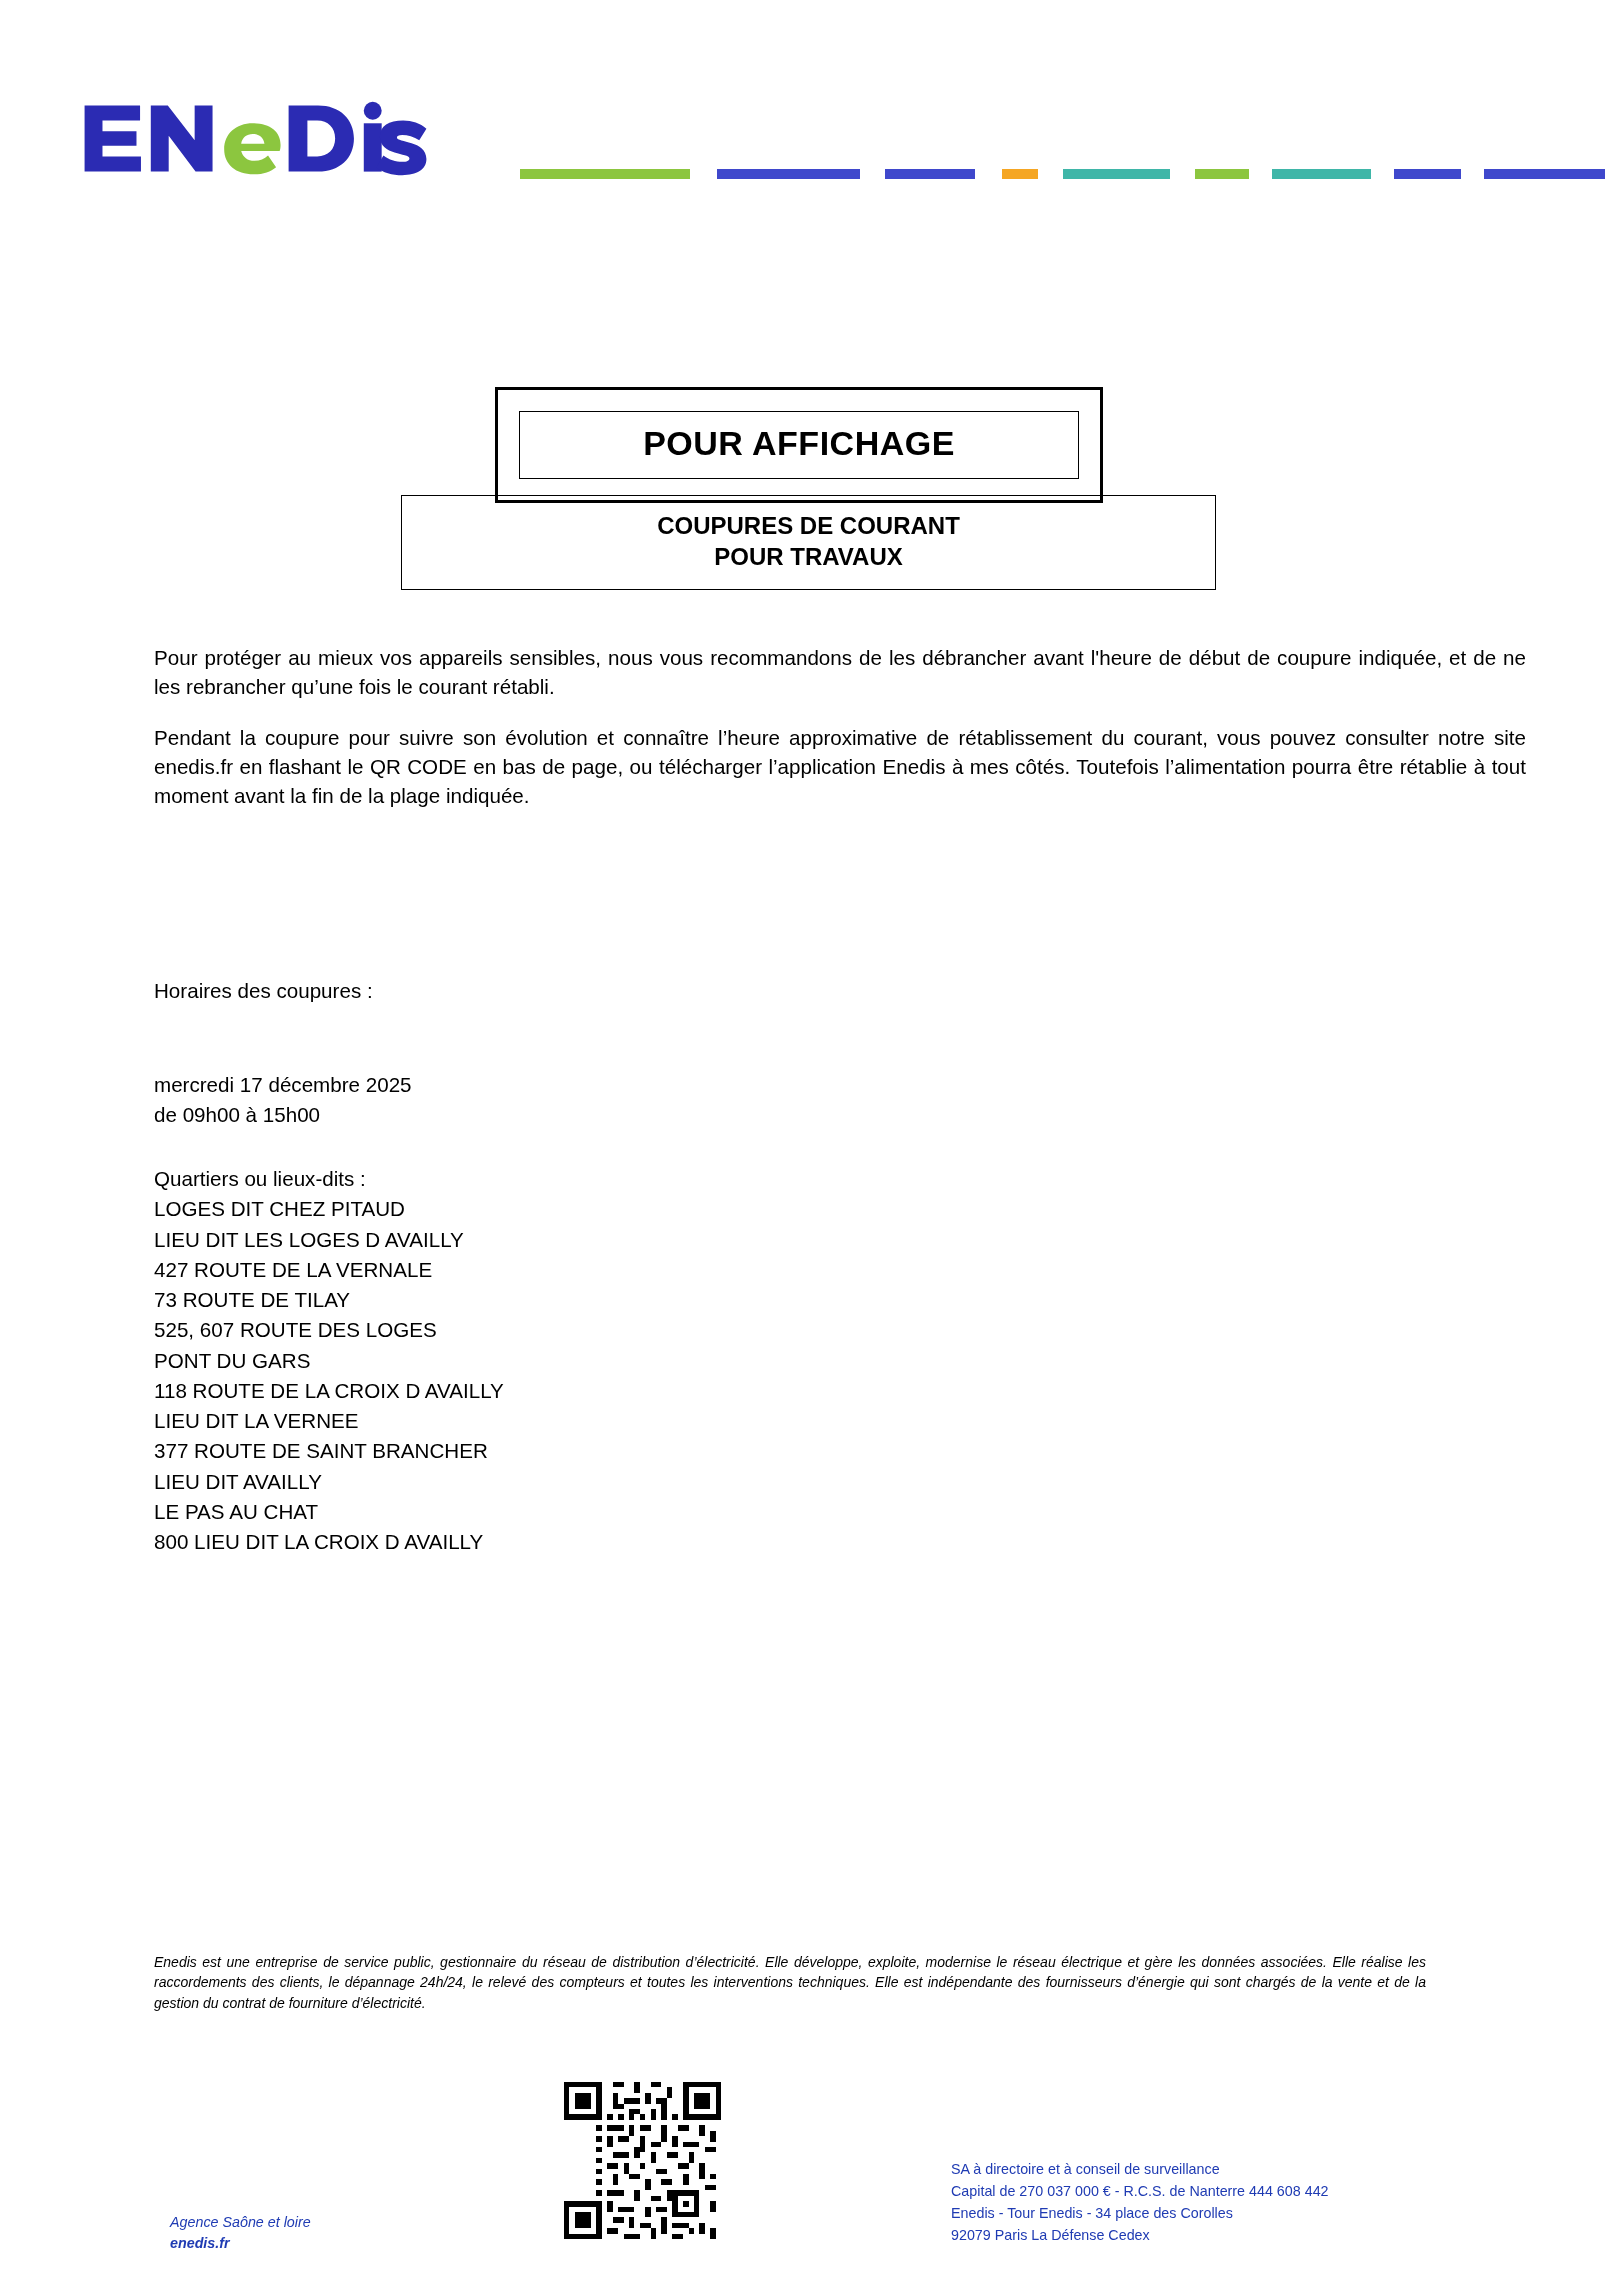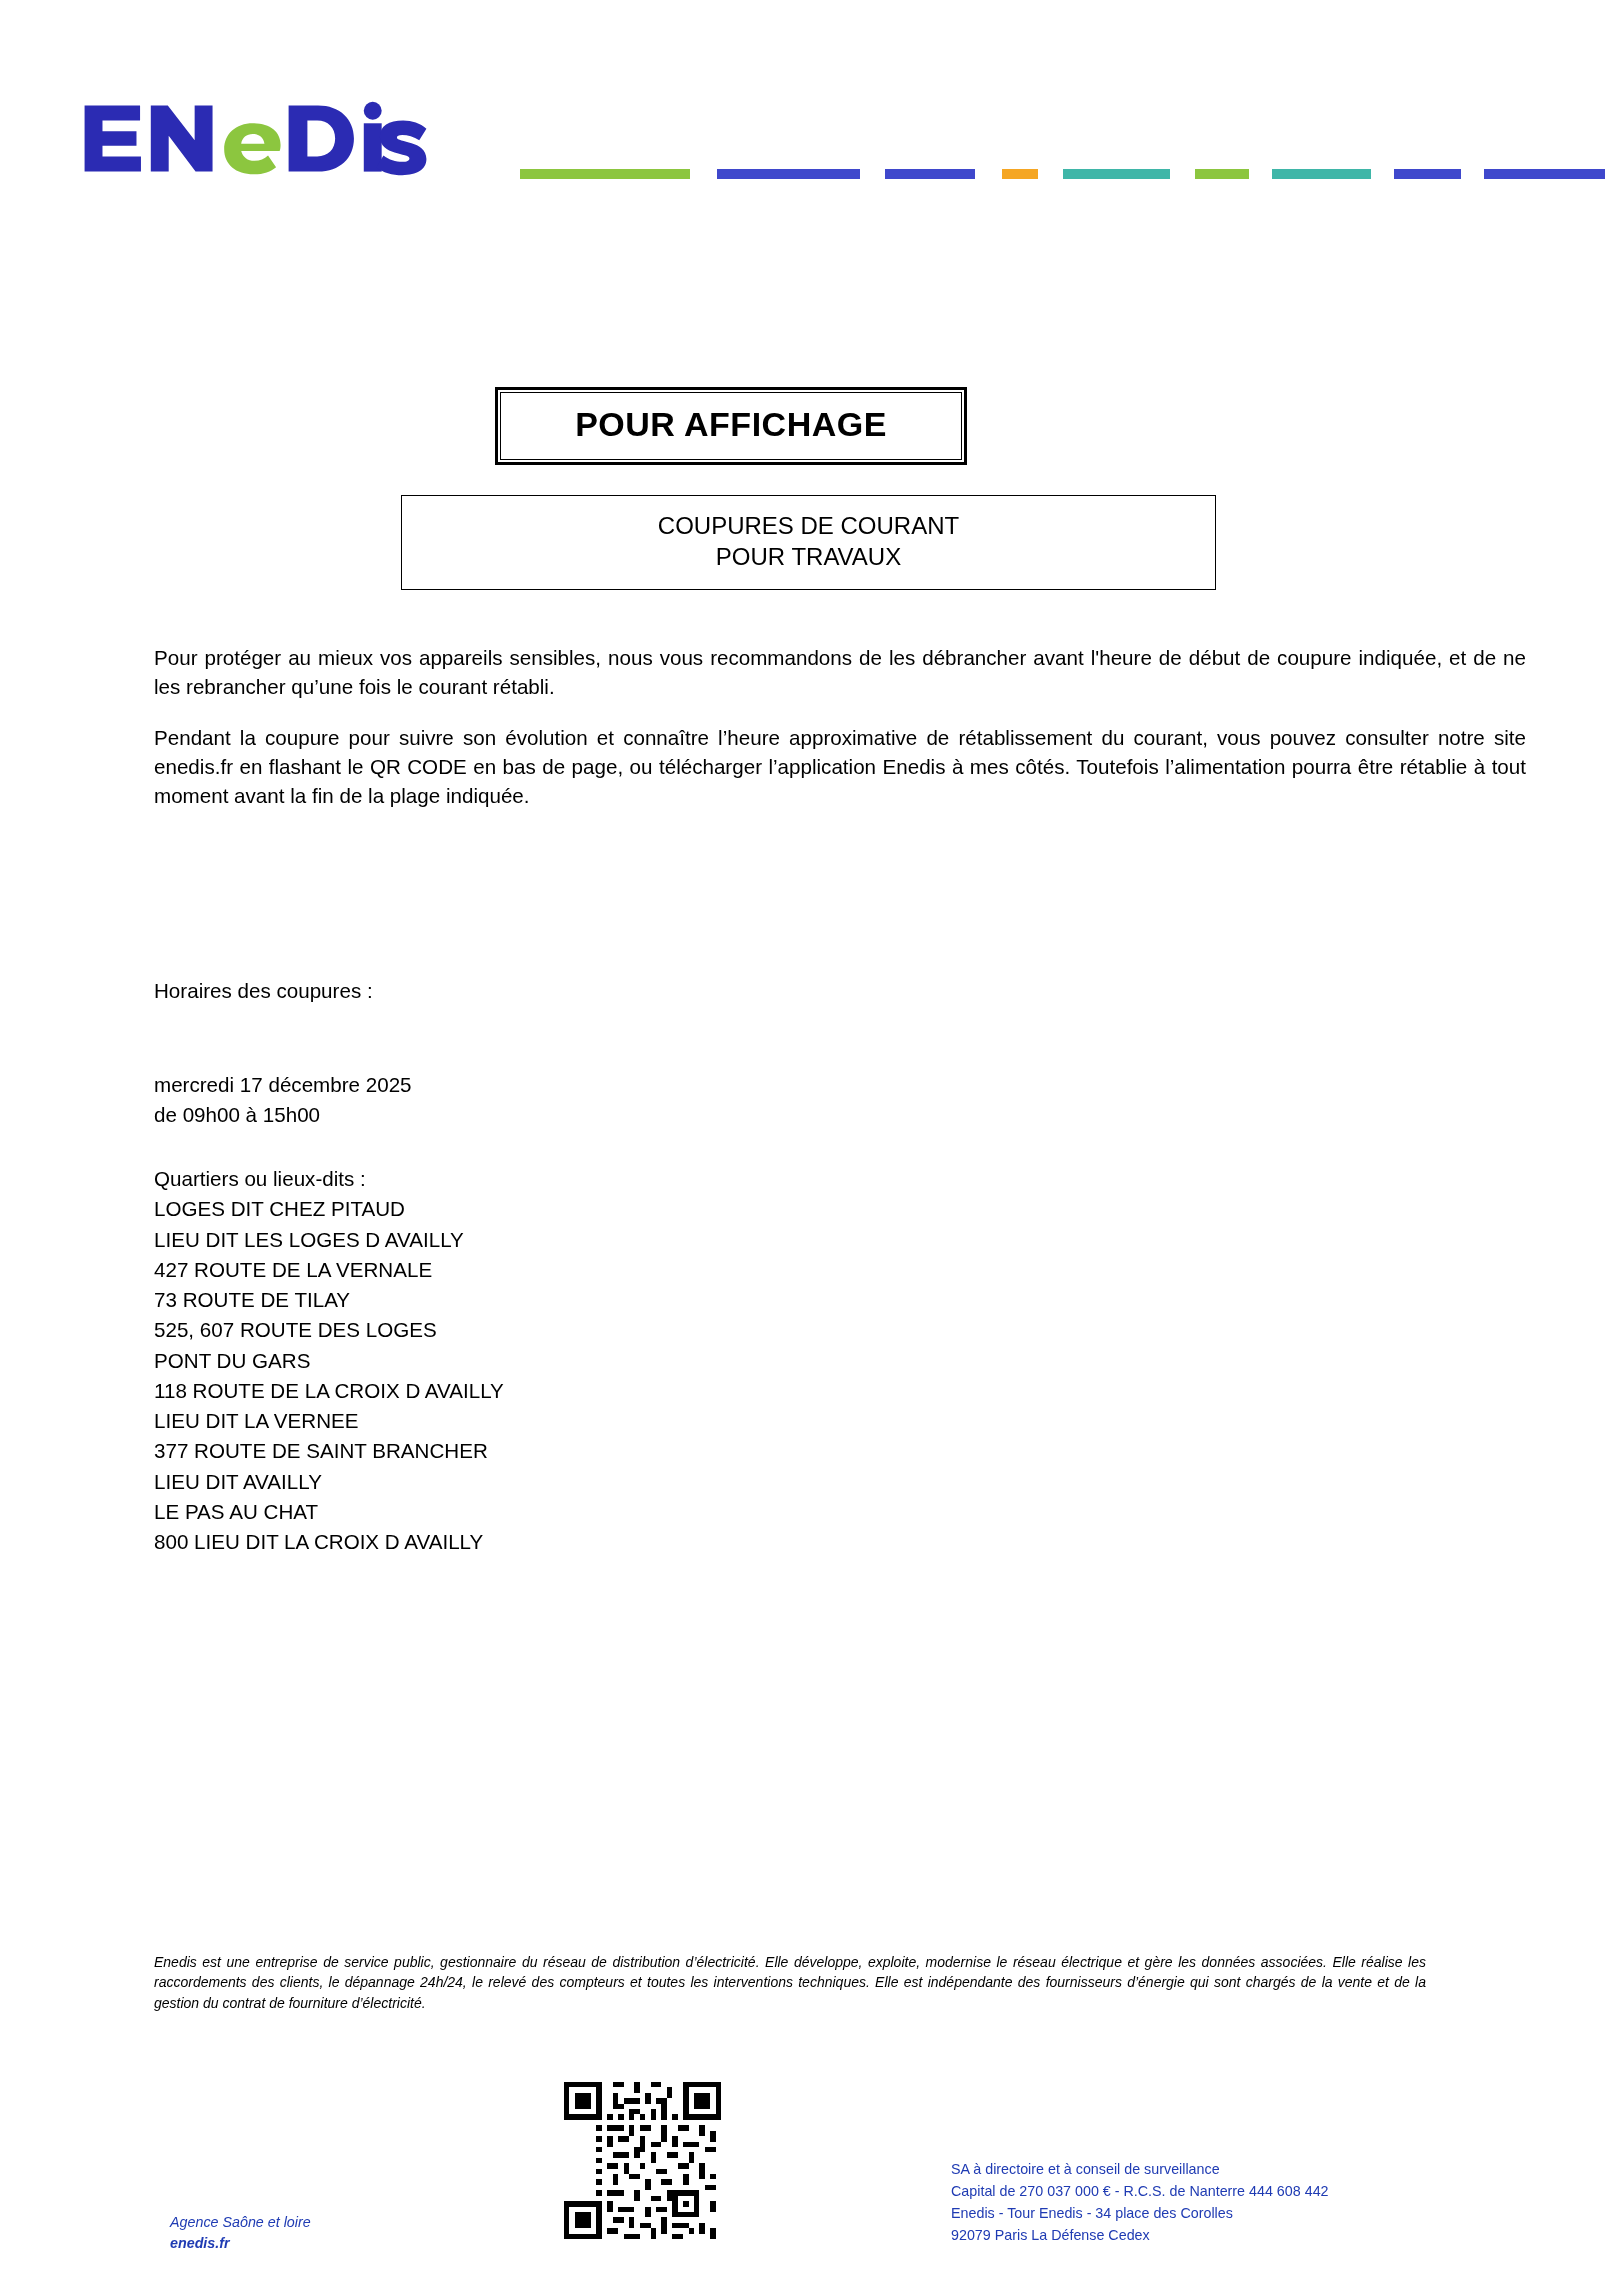--- a/index.html
+++ b/index.html
@@ -41,23 +41,23 @@
     height: 9.9px;
     display: flex;
   }
   .rule-bar span { display: block; height: 100%; }
 
   
   .affichage-outer {
     position: absolute;
     top: 387px;
     left: 495px;
-    width: 472px;
+    width: 608px;
     border: 3.6px solid #000;
-    padding: 2px;
+    padding: 21px;
     box-sizing: border-box;
   }
   .affichage-inner {
     border: 1.8px solid #000;
     padding: 11.6px 0 15px;
     text-align: center;
   }
   .affichage-inner .t {
     font-size: 34px;
     font-weight: bold;
@@ -69,21 +69,21 @@
     top: 495px;
     left: 401px;
     width: 815px;
     border: 1.8px solid #000;
     box-sizing: border-box;
     padding: 14.3px 0 16px;
     text-align: center;
   }
   .coupures-box .t {
     font-size: 24px;
-    font-weight: normal;
+    font-weight: bold;
     line-height: 1.30;
   }
 
   
   .body {
     position: absolute;
     top: 643px;
     left: 154px;
     width: 1372px;
     font-size: 20.6px;

